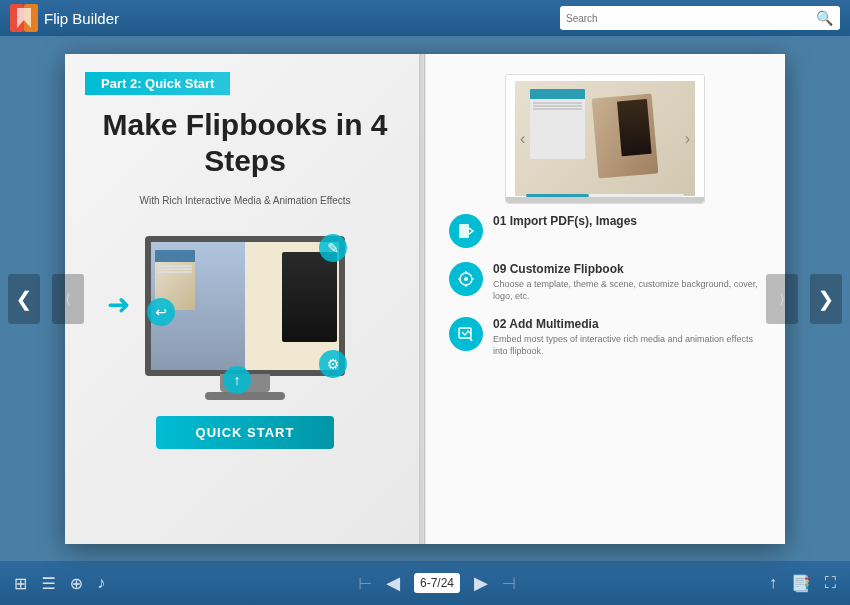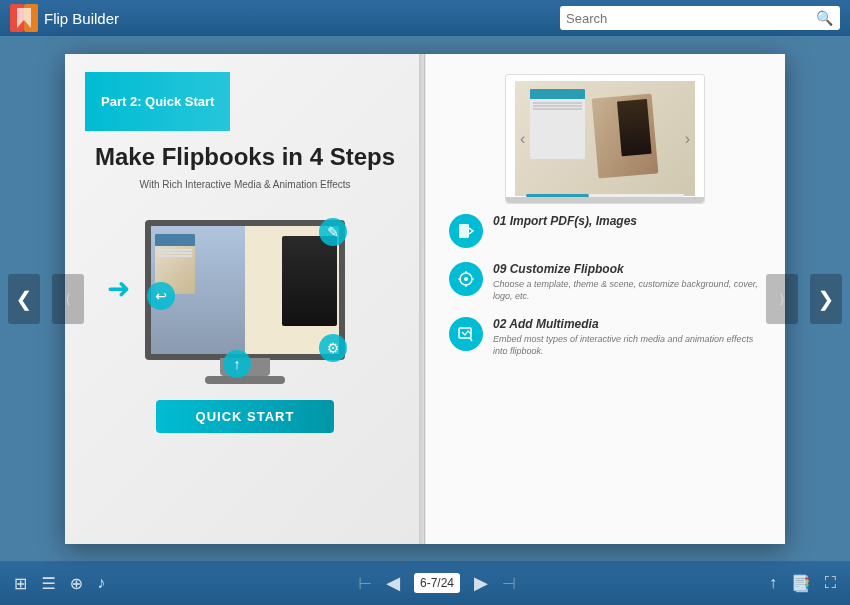--- a/index.html
+++ b/index.html
@@ -43,21 +43,21 @@
       background: white;
       border-radius: 3px;
       width: 280px;
       height: 24px;
       padding: 0 6px;
     }
     .search-input {
       border: none;
       outline: none;
       flex: 1;
-      font-size: 13px;
+      font-size: 10px;
       color: #0f172a;
     }
     .search-icon-btn {
       color: #888;
       font-size: 14px;
       cursor: pointer;
     }
 
     
     .main-area {
@@ -115,31 +115,31 @@
       width: 6px;
       height: 100%;
       background: linear-gradient(to right, #ccc, #e0e0e0);
     }
 
     .part-badge {
       background: linear-gradient(to right, #00bcd4, #26c6da);
       color: white;
       font-size: 13px;
       font-weight: bold;
-      padding: 22px 16px;
+      padding: 4px 16px;
       display: inline-block;
       margin: 18px 0 0 20px;
     }
 
     .main-title {
-      font-size: 24px;
+      font-size: 30px;
       font-weight: 900;
       color: #222;
       text-align: center;
-      margin: 12px 20px 8px;
+      margin: 12px 20px 16px;
       line-height: 1.2;
     }
     .subtitle {
       font-size: 10px;
       color: #555;
       text-align: center;
       margin-bottom: 10px;
     }
 
     
@@ -316,21 +316,20 @@
     
     .steps-list {
       padding: 0 24px;
       margin-top: 6px;
     }
     .step-item {
       display: flex;
       align-items: flex-start;
       margin-bottom: 14px;
       gap: 10px;
-      font-style: italic;
     }
     .step-icon-circle {
       width: 34px;
       height: 34px;
       border-radius: 50%;
       background: #00bcd4;
       display: flex;
       align-items: center;
       justify-content: center;
       color: white;

